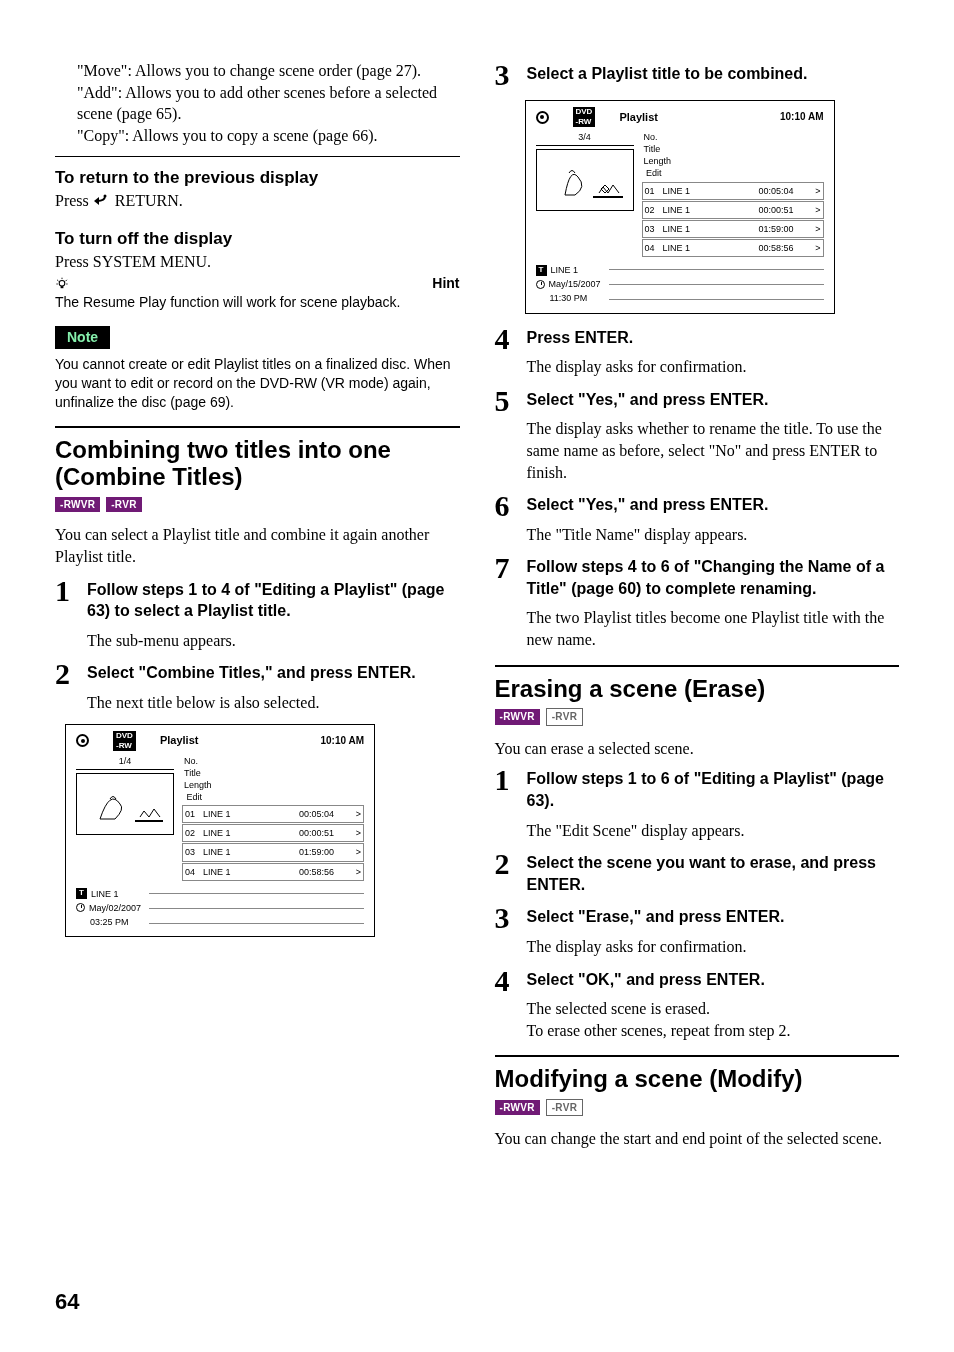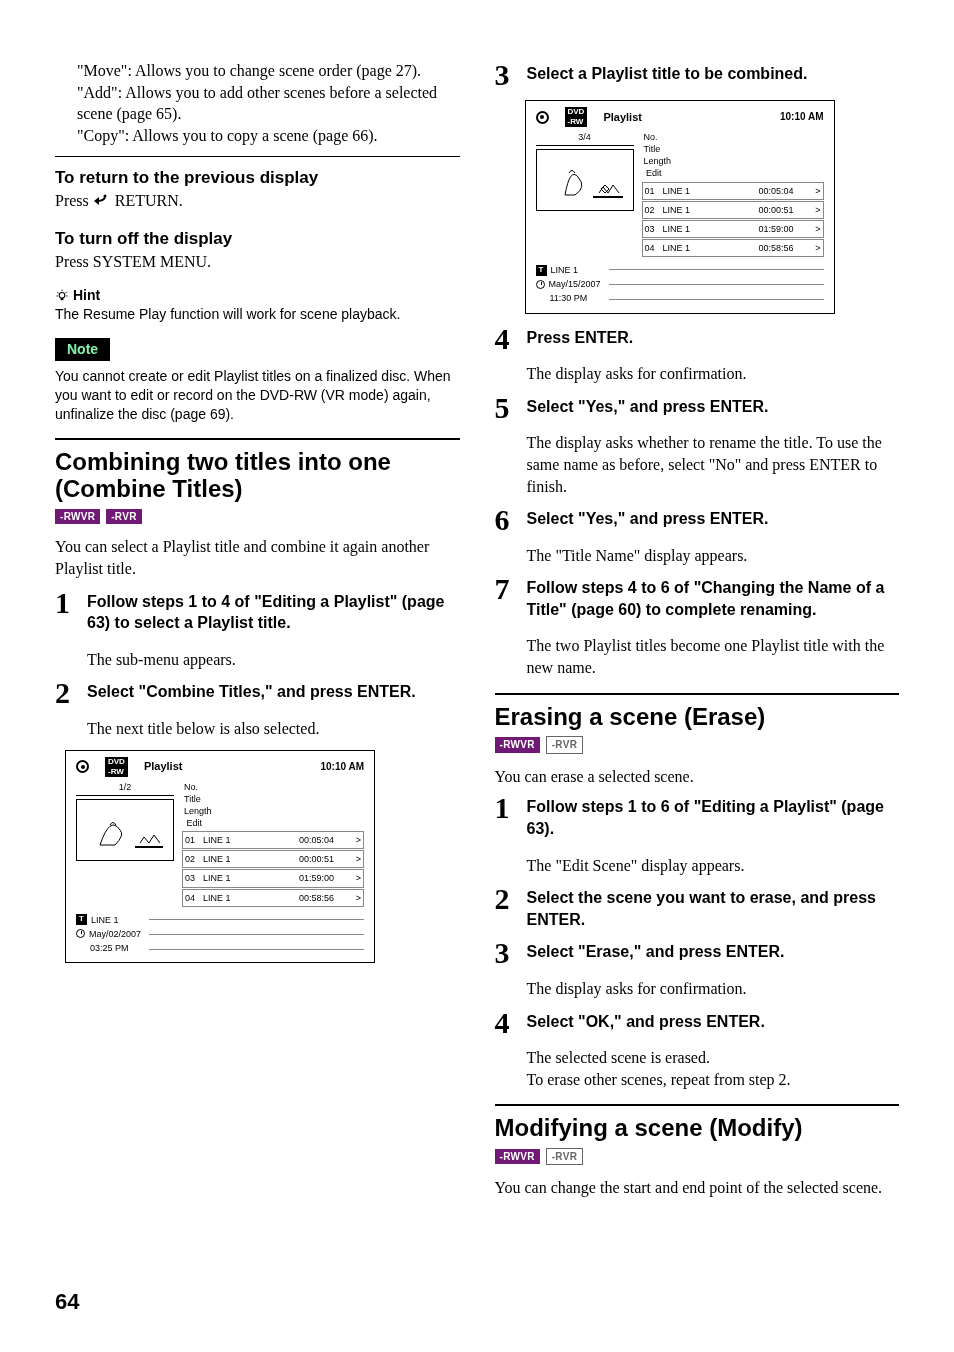--- a/index.html
+++ b/index.html
@@ -13,47 +13,47 @@
     color: #000;
     position: relative;
   }
   .columns { display: flex; gap: 35px; }
   .col { flex: 1; min-width: 0; }
   .body-text { font-family: "Times New Roman", Times, serif; font-size: 16px; }
   .hr { border: none; border-top: 1px solid #000; margin: 10px 0; }
   .hr-thick { border: none; border-top: 2px solid #000; margin: 14px 0 8px 0; }
   .h-sub { font-weight: bold; font-size: 17px; margin-top: 10px; }
   .h-section { font-weight: bold; font-size: 24px; line-height: 1.15; margin-bottom: 6px; }
-  .hint-row { display: flex; align-items: center; gap: 4px; margin-top: 14px; }
+  .hint-row { display: flex; align-items: center; gap: 4px; margin-top: 2px; justify-content: space-between; }
   .hint-icon { width: 14px; height: 14px; }
   .hint-label { font-weight: bold; font-size: 14px; }
   .small { font-size: 14px; }
   .note-box { background: #000; color: #86efac; font-weight: bold; font-size: 14px; padding: 2px 12px; display: inline-block; margin-top: 14px; margin-bottom: 6px; }
   .badge-row { display: flex; gap: 6px; margin: 6px 0 12px 0; align-items: center; }
   .badge { font-size: 10px; font-weight: bold; padding: 1px 5px; letter-spacing: 0.3px; }
   .badge-dark { background: #701a75; color: #fff; }
   .badge-light { border: 1px solid #666; color: #666; background: #fff; }
   .steps { list-style: none; }
   .steps li { display: flex; align-items: flex-start; gap: 10px; margin-bottom: 8px; }
   .step-no { font-family: "Times New Roman", Times, serif; font-size: 30px; font-weight: bold; line-height: 1; min-width: 22px; }
   .step-body { padding-top: 3px; flex: 1; }
   .step-title { font-weight: bold; font-size: 16px; }
-  .step-sub { font-family: "Times New Roman", Times, serif; font-size: 16px; margin-top: 15px; }
+  .step-sub { font-family: "Times New Roman", Times, serif; font-size: 16px; margin-top: 8px; }
   .page-no { position: absolute; bottom: 35px; left: 55px; font-weight: bold; font-size: 22px; }
 
   
   .playlist {
     border: 1px solid #000;
     width: 310px;
     margin: 10px 0 6px 10px;
     font-size: 10px;
   }
   .playlist-inner { padding: 6px 10px 8px 10px; }
   .pl-header { display: flex; align-items: center; gap: 6px; justify-content: space-between; }
-  .pl-title-row { display: flex; align-items: center; gap: 16px; }
+  .pl-title-row { display: flex; align-items: center; gap: 24px; }
   .disc-icon-o { width: 13px; height: 13px; border: 2px solid #000; border-radius: 50%; position: relative; }
   .disc-icon-o::after { content:""; position:absolute; width:4px; height:4px; background:#000; border-radius:50%; top:2.5px; left:2.5px;}
   .rw-badge { background:#000; color:#fff; font-size:8px; font-weight:bold; padding:0 3px; line-height: 10px;}
   .pl-title { font-weight: bold; font-size: 11px; }
   .pl-time { font-weight: bold; font-size: 10px; }
   .pl-main { display: flex; gap: 8px; margin-top: 4px; }
   .pl-left { width: 98px; }
   .pl-count { font-size: 9px; text-align: center; border-bottom: 1px solid #000; padding-bottom: 2px; margin-bottom: 3px;}
   .pl-thumb { width: 98px; height: 62px; border: 1px solid #000; display:flex; align-items:center; justify-content:center; position:relative; overflow:hidden;}
   .pl-right { flex: 1; }
@@ -148,21 +148,21 @@
         <div class="pl-header">
           <div class="pl-title-row">
             <span class="disc-icon-o"></span>
             <span class="rw-badge">DVD<br>-RW</span>
             <span class="pl-title">Playlist</span>
           </div>
           <span class="pl-time">10:10 AM</span>
         </div>
         <div class="pl-main">
           <div class="pl-left">
-            <div class="pl-count">1/2</div>
+            <div class="pl-count">1/4</div>
             <div class="pl-thumb">
               <svg width="80" height="50" viewBox="0 0 80 50">
                   <path d="M15 40 Q25 10 35 25 Q40 30 30 40 Z" fill="none" stroke="#000" stroke-width="1"></path>
                   <path d="M25 20 q3 -5 6 0" fill="none" stroke="#000"></path>
                   <path d="M50 42 L78 42" stroke="#000" stroke-width="2"></path>
                   <path d="M55 38 l4 -6 l5 6 l5 -8 l6 8" fill="none" stroke="#000"></path>
                 </svg>
             </div>
           </div>
           <div class="pl-right">

